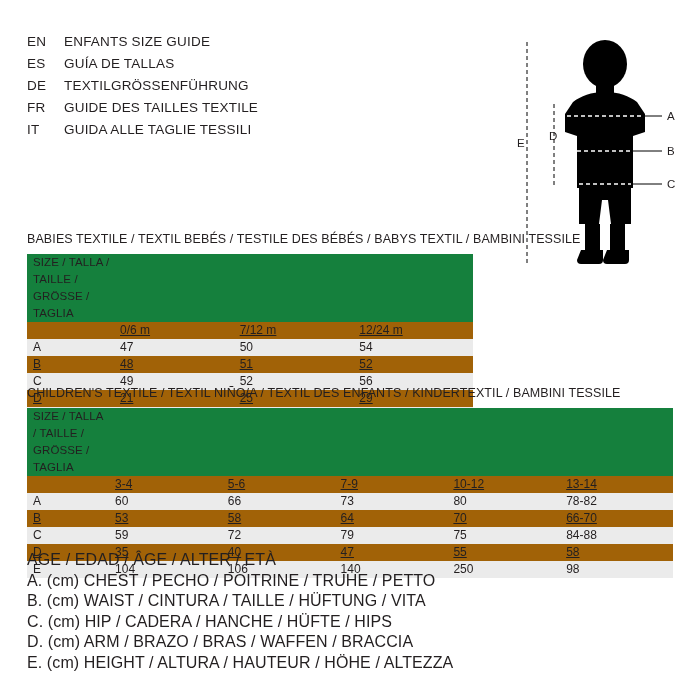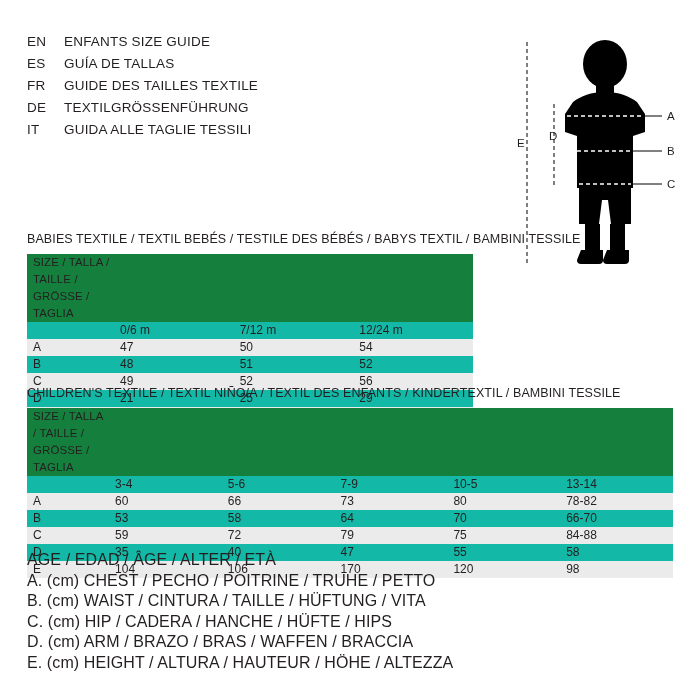--- a/index.html
+++ b/index.html
@@ -83,21 +83,21 @@
     vertical-align: middle;
   }
   .hdr-row td {
     background: #15803d;
     font-size: 11.5px;
     letter-spacing: 0.1px;
     height: 18px;
     line-height: 18px;
   }
   .row-alt td { background: #ebebeb; }
-  .row-plain td { background: #14b8a6; }
+  .row-plain td { background: #a16207; text-decoration: underline; }
 
   
   .tbl-babies { width: 446px; }
   .tbl-babies col.c-label { width: 48px; }
   .tbl-babies col.c-val   { width: 66px; }
 
   
   .tbl-children { width: 646px; }
   .tbl-children col.c-label { width: 48px; }
   .tbl-children col.c-val   { width: 66px; }
@@ -121,26 +121,26 @@
   <div class="lang-block">
     <div class="lang-row">
       <span class="lang-code">EN</span>
       <span class="lang-text">ENFANTS SIZE GUIDE</span>
     </div>
     <div class="lang-row">
       <span class="lang-code">ES</span>
       <span class="lang-text">GUÍA DE TALLAS</span>
     </div>
     <div class="lang-row">
+      <span class="lang-code">DE</span>
+      <span class="lang-text">TEXTILGRÖSSENFÜHRUNG</span>
+    </div>
+    <div class="lang-row">
       <span class="lang-code">FR</span>
       <span class="lang-text">GUIDE DES TAILLES TEXTILE</span>
-    </div>
-    <div class="lang-row">
-      <span class="lang-code">DE</span>
-      <span class="lang-text">TEXTILGRÖSSENFÜHRUNG</span>
     </div>
     <div class="lang-row">
       <span class="lang-code">IT</span>
       <span class="lang-text">GUIDA ALLE TAGLIE TESSILI</span>
     </div>
   </div>
 
   <div class="figure">
     <svg width="180" height="250" viewBox="0 0 180 250" xmlns="http://www.w3.org/2000/svg">
       <g fill="#000000">
@@ -264,21 +264,21 @@
           <td></td>
           <td></td>
           <td></td>
           <td></td>
         </tr>
         <tr class="row-plain">
           <td></td>
           <td>3-4</td>
           <td>5-6</td>
           <td>7-9</td>
-          <td>10-5</td>
+          <td>10-12</td>
           <td>13-14</td>
         </tr>
         <tr class="row-alt">
           <td>A</td>
           <td>60</td>
           <td>66</td>
           <td>73</td>
           <td>80</td>
           <td>78-82</td>
         </tr>
@@ -303,22 +303,22 @@
           <td>35</td>
           <td>40</td>
           <td>47</td>
           <td>55</td>
           <td>58</td>
         </tr>
         <tr class="row-alt">
           <td>E</td>
           <td>104</td>
           <td>106</td>
-          <td>170</td>
-          <td>120</td>
+          <td>140</td>
+          <td>250</td>
           <td>98</td>
         </tr>
       </tbody>
     </table>
   </div>
 
   <div class="legend">
     <div>AGE / EDAD / ÂGE / ALTER / ETÀ</div>
     <div>A. (cm) CHEST / PECHO / POITRINE / TRUHE / PETTO</div>
     <div>B. (cm) WAIST / CINTURA / TAILLE / HÜFTUNG / VITA</div>

